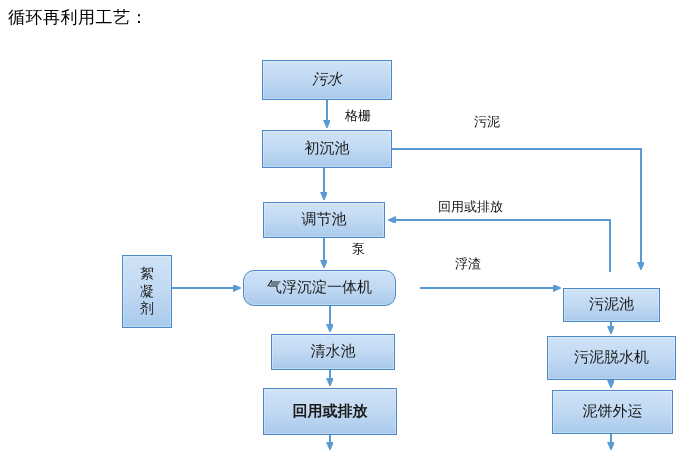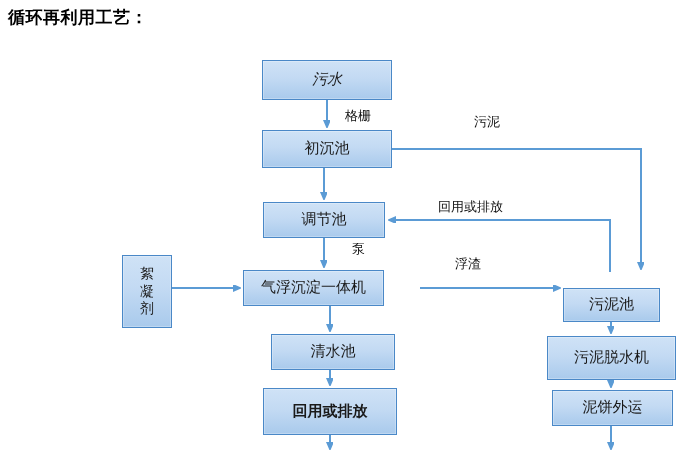--- a/index.html
+++ b/index.html
@@ -18,21 +18,21 @@
     position: absolute;
     left: 0; top: 0;
     width: 700px;
     height: 450px;
   }
   .title {
     position: absolute;
     left: 8px;
     top: 6px;
     font-size: 17px;
-    font-weight: bold;
+    font-weight: normal;
     color: #000000;
     letter-spacing: 0.5px;
     white-space: nowrap;
   }
   .node {
     position: absolute;
     box-sizing: border-box;
     border: 1.5px solid #4a88c7;
     background: linear-gradient(to bottom, #cfe2f6 0%, #c3daf3 45%, #a9caec 100%);
     color: #1a1a1a;
@@ -106,31 +106,31 @@
 <div class="node" style="left:262px; top:60px; width:130px; height:40px;font-style:italic;">污水</div>
 
 <div class="node" style="left:262px; top:130px; width:130px; height:38px;">初沉池</div>
 
 <div class="node" style="left:263px; top:202px; width:122px; height:36px;">调节池</div>
 
 <div class="node tall" style="left:122px; top:255px; width:50px; height:73px;">絮
 凝
 剂</div>
 
-<div class="node" style="left:243px; top:270px; width:141px; height:36px;">气浮沉淀一体机</div>
+<div class="node" style="left:243px; top:270px; width:153px; height:36px;border-radius:11px;">气浮沉淀一体机</div>
 
 <div class="node" style="left:271px; top:334px; width:124px; height:36px;">清水池</div>
 
 <div class="node" style="left:263px; top:388px; width:134px; height:47px;font-weight:bold;">回用或排放</div>
 
 <div class="node" style="left:563px; top:288px; width:97px; height:34px;">污泥池</div>
 
 <div class="node" style="left:547px; top:336px; width:129px; height:44px;">污泥脱水机</div>
 
-<div class="node" style="left:552px; top:390px; width:121px; height:36px;">泥饼外运</div>
+<div class="node" style="left:552px; top:390px; width:121px; height:44px;">泥饼外运</div>
 
 <div class="edge-label" style="left:345px; top:107px;text-align:right;">格栅</div>
 
 <div class="edge-label" style="left:474px; top:113px;">污泥</div>
 
 <div class="edge-label" style="left:438px; top:198px;">回用或排放</div>
 
 <div class="edge-label" style="left:352px; top:240px;">泵</div>
 
 <div class="edge-label" style="left:455px; top:255px;">浮渣</div>

